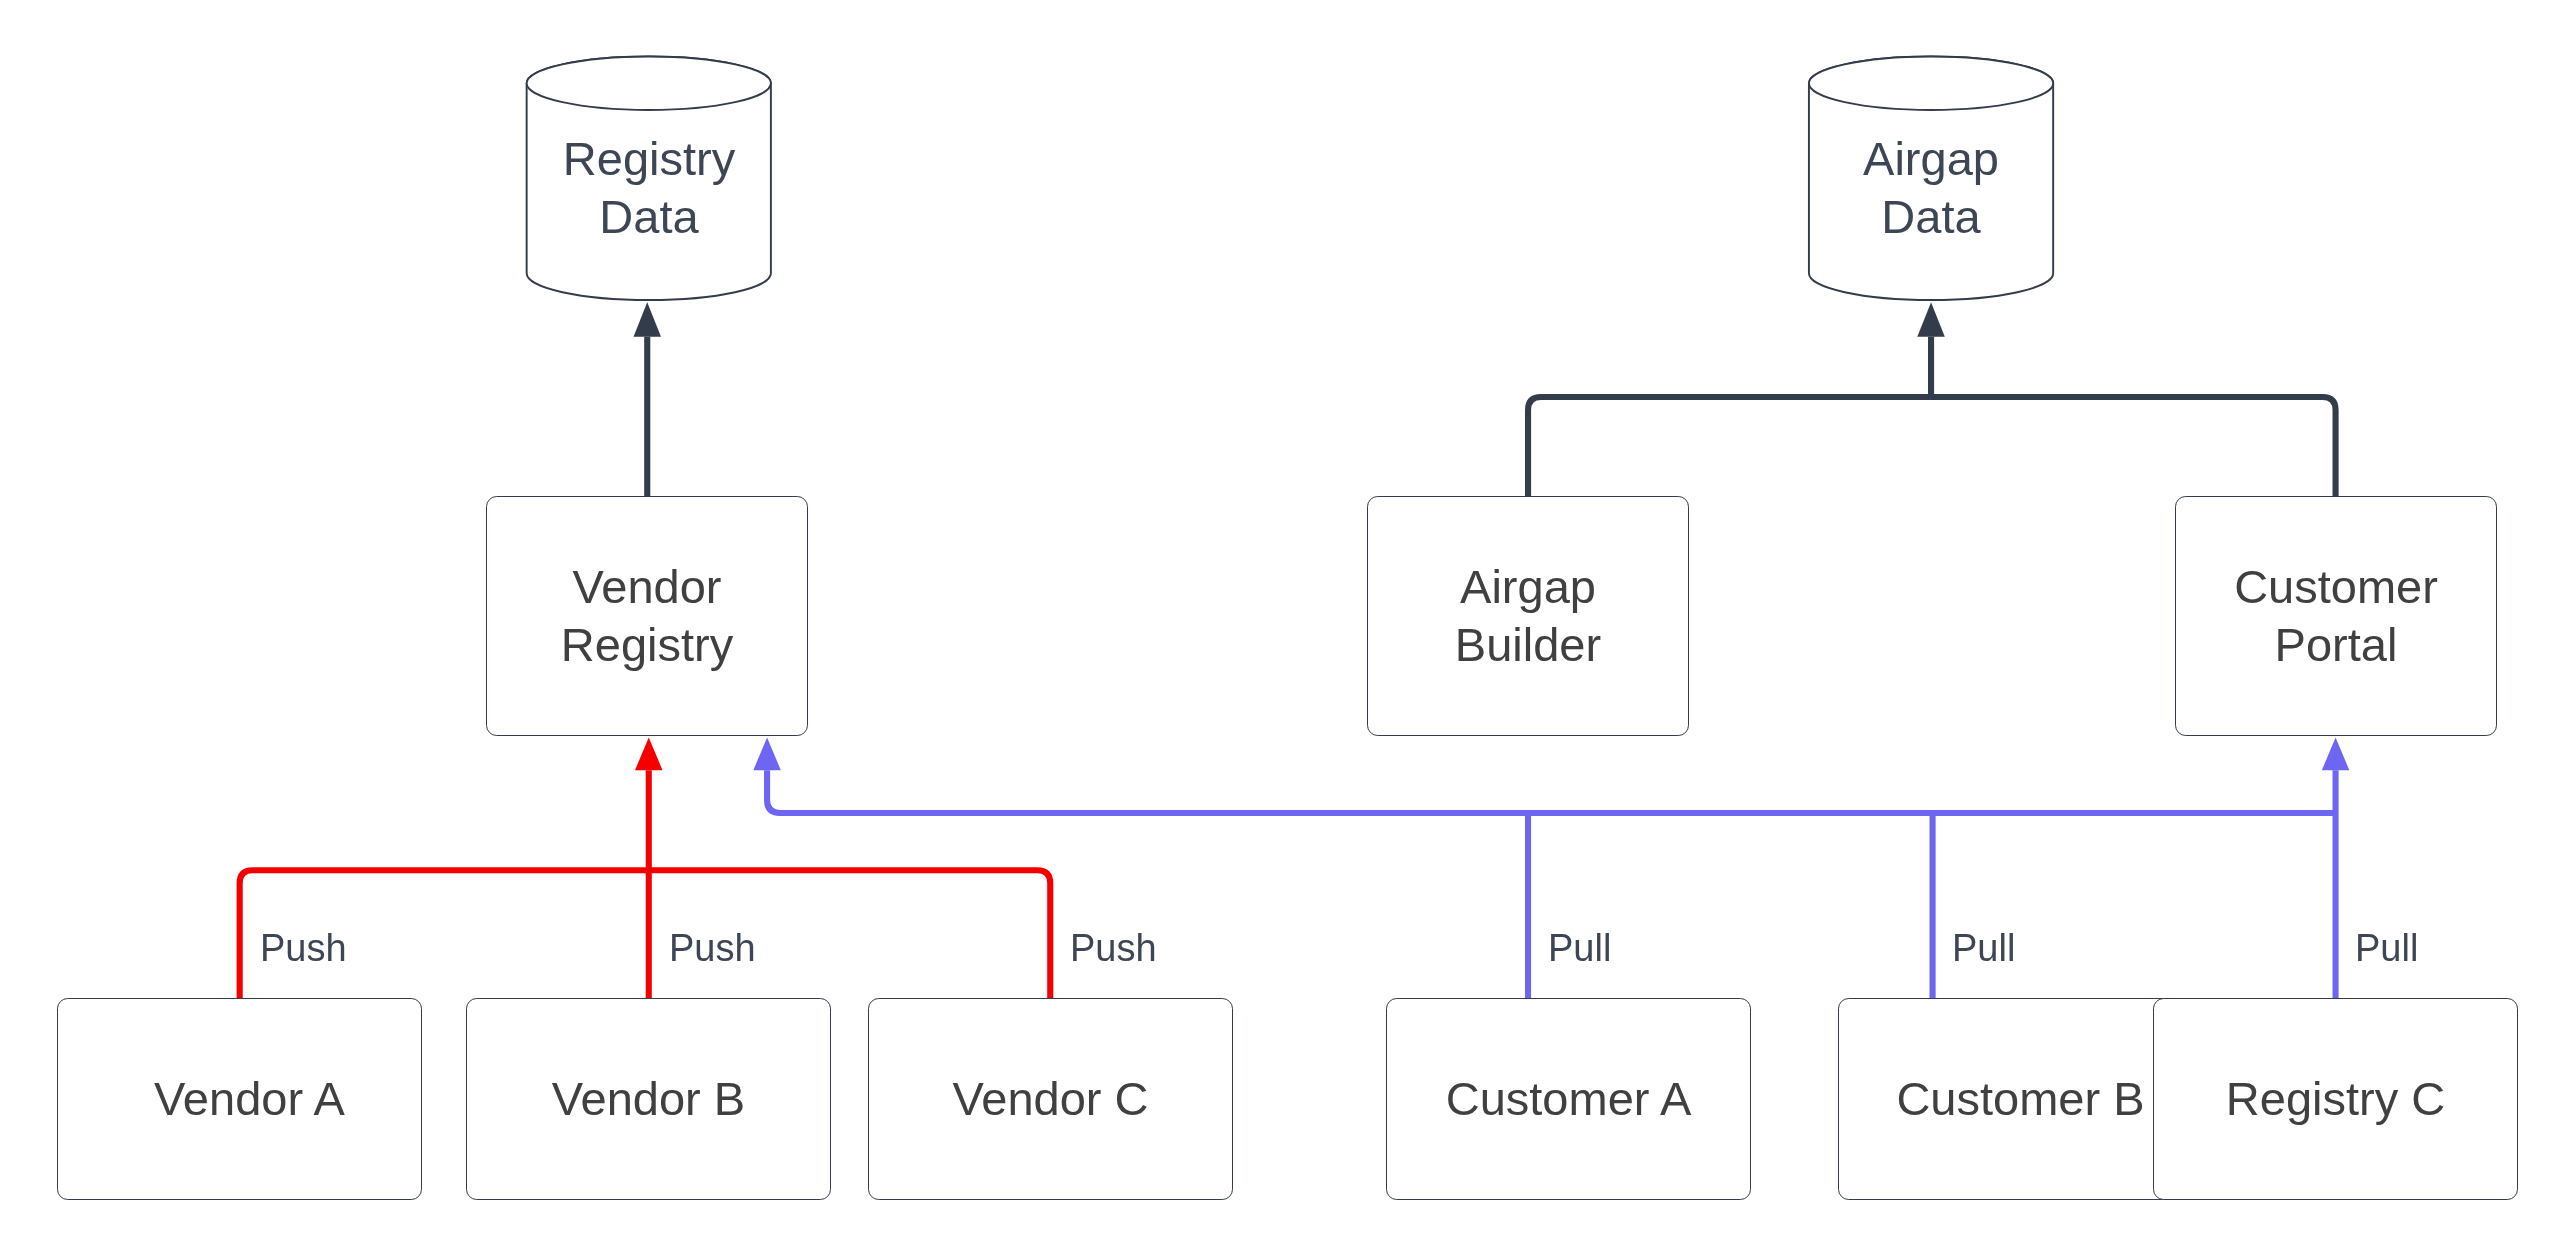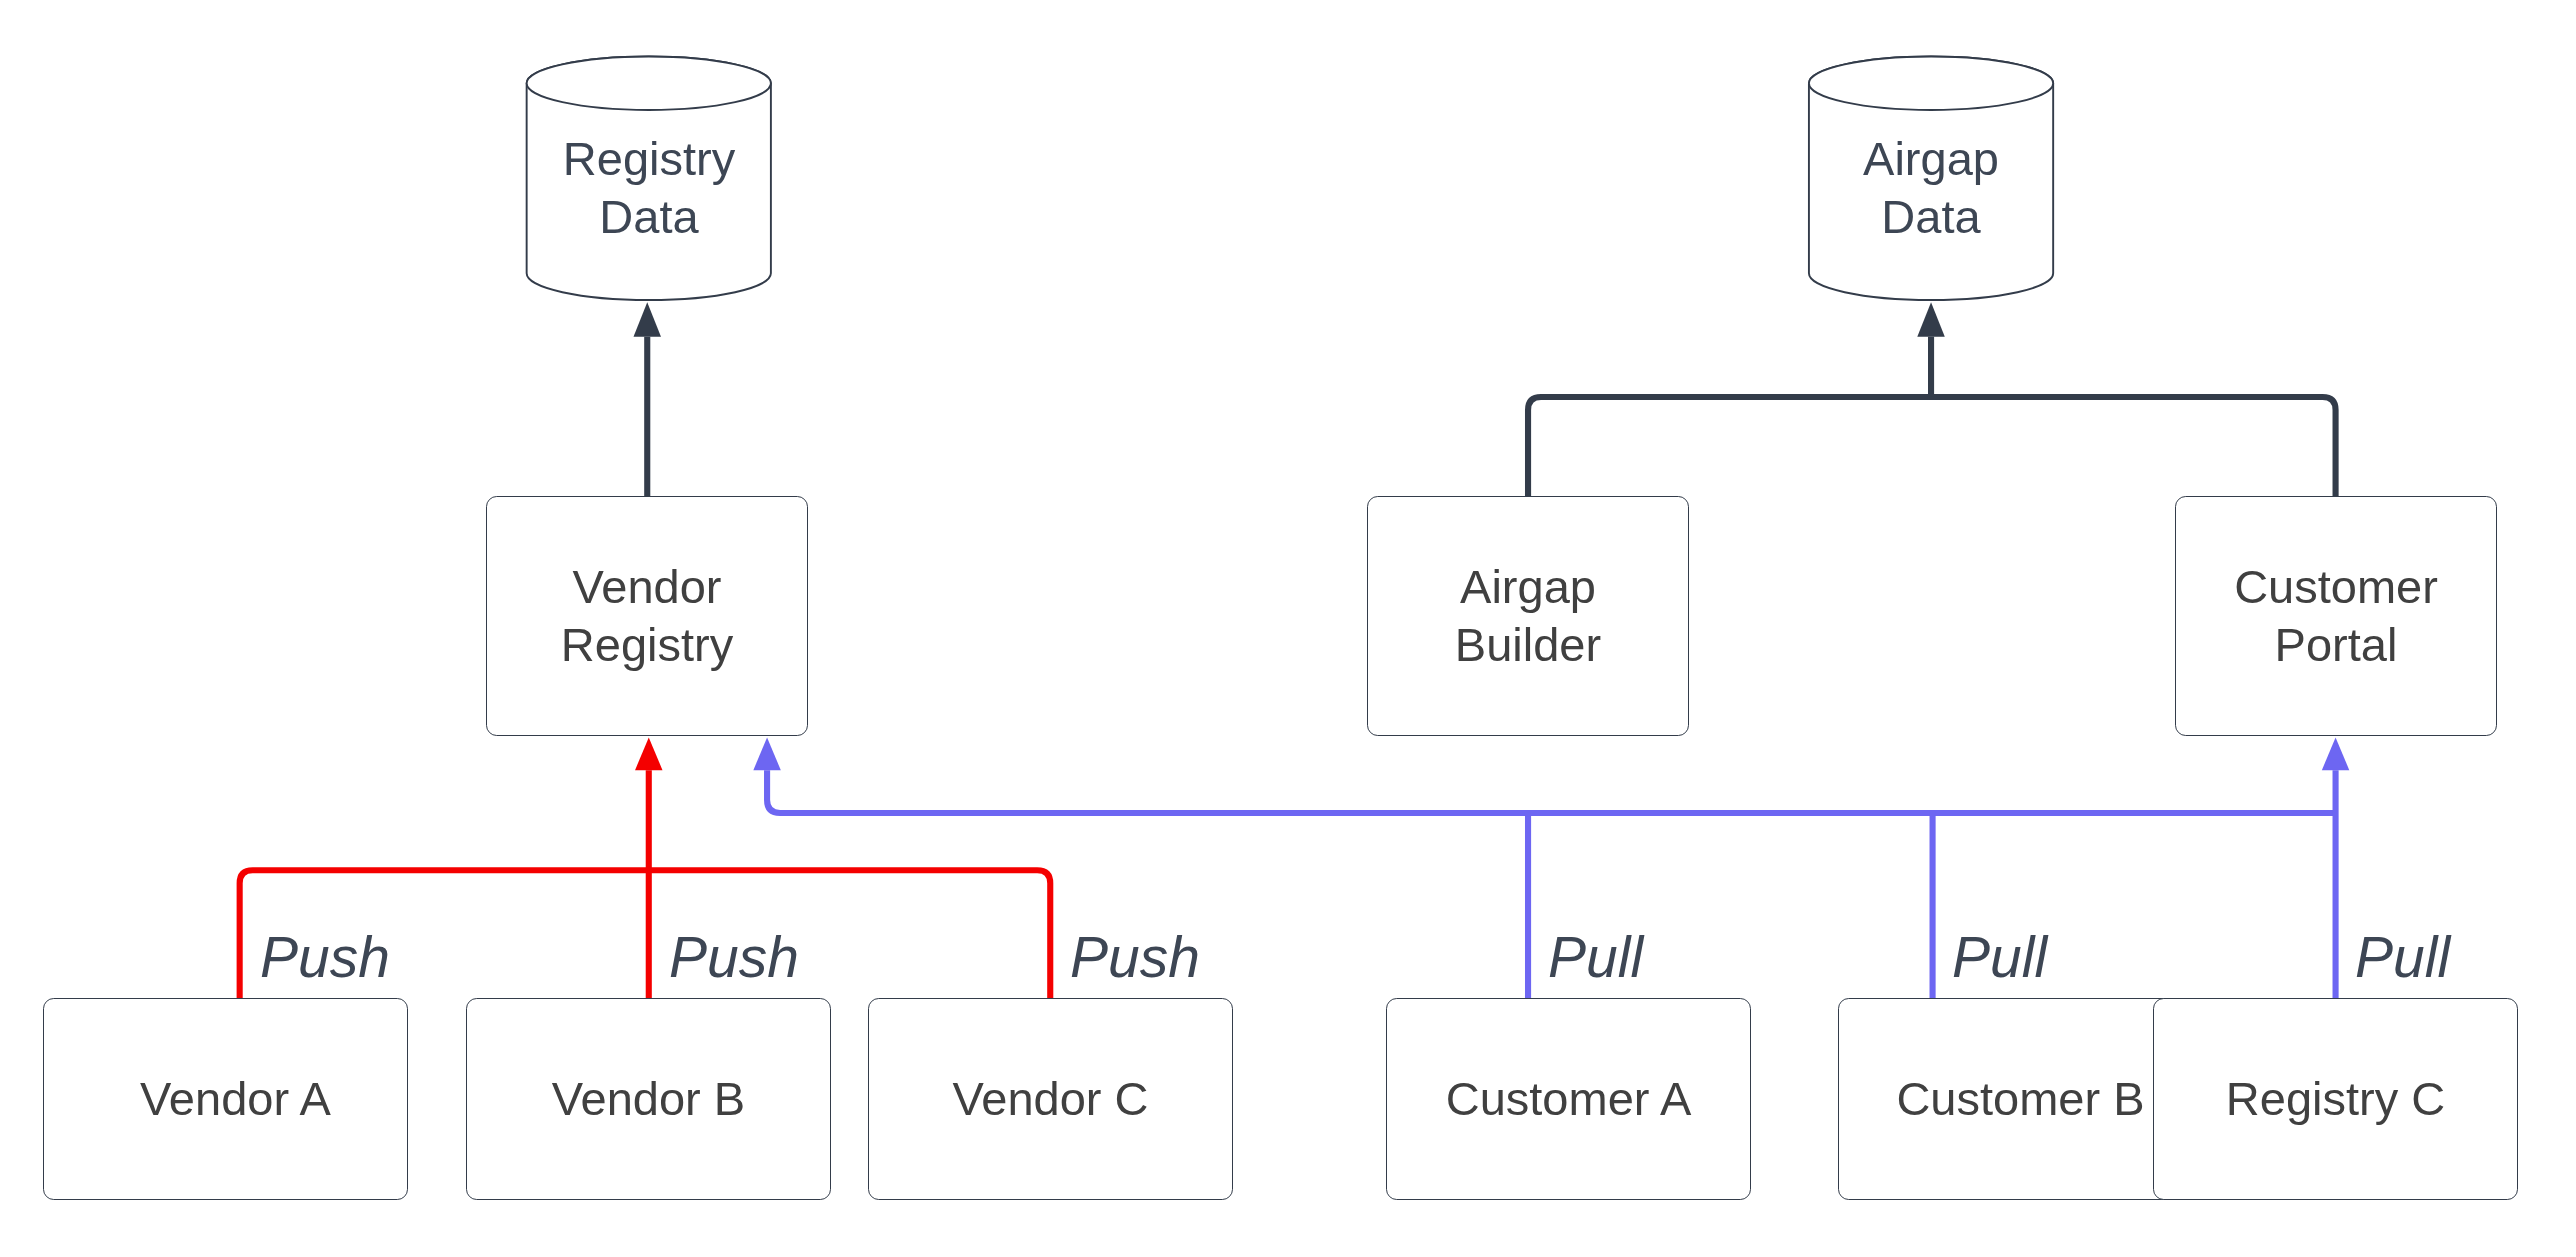--- a/index.html
+++ b/index.html
@@ -56,24 +56,23 @@
     justify-content: center;
     color: #3d4654;
     font-size: 47px;
     line-height: 58px;
     text-align: center;
   }
   .edge-label {
     position: absolute;
     top: 929px;
     color: #3d4654;
-    font-size: 57px;
+    font-size: 38px;
     line-height: 1;
     white-space: nowrap;
-    font-style: italic;
   }
 </style>
 </head>
 <body>
 
 <div id="canvas">
 
   <svg id="edge-layer" viewBox="0 0 3375 1648" xmlns="http://www.w3.org/2000/svg">
 
     <path class="edge dark" d="M 848 650 L 848 441"></path>
@@ -117,21 +116,21 @@
   </div>
   <div class="node mid-node" style="left:1367px;">
     <span>Airgap</span>
     <span>Builder</span>
   </div>
   <div class="node mid-node" style="left:2175px;">
     <span>Customer</span>
     <span>Portal</span>
   </div>
 
-  <div class="node leaf-node" style="left:43px;padding-left:20px;">
+  <div class="node leaf-node" style="left:57px;padding-left:20px;">
     <span>Vendor A</span>
   </div>
   <div class="node leaf-node" style="left:868px;">
     <span>Vendor C</span>
   </div>
   <div class="node leaf-node" style="left:466px;">
     <span>Vendor B</span>
   </div>
   <div class="node leaf-node" style="left:1386px;">
     <span>Customer A</span>

